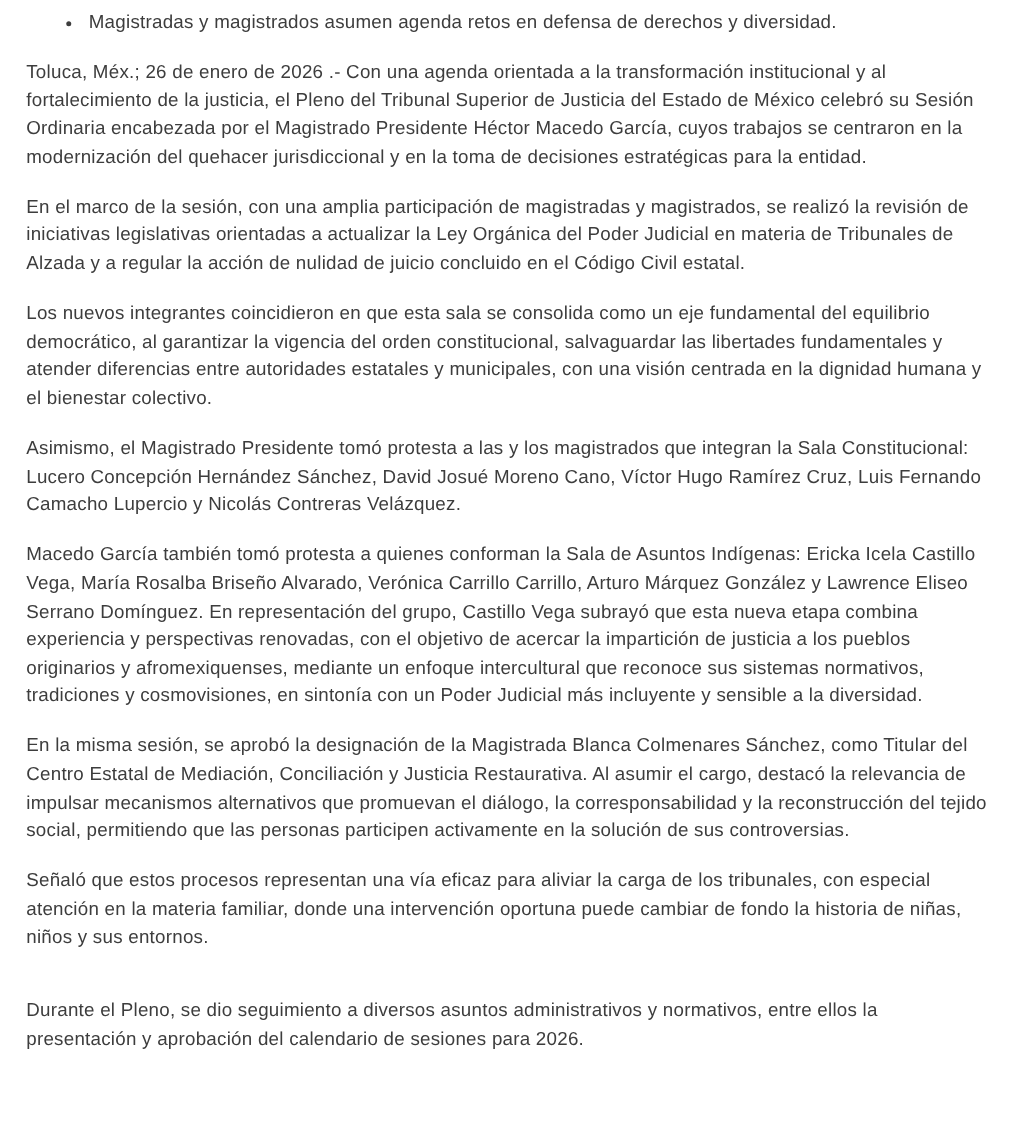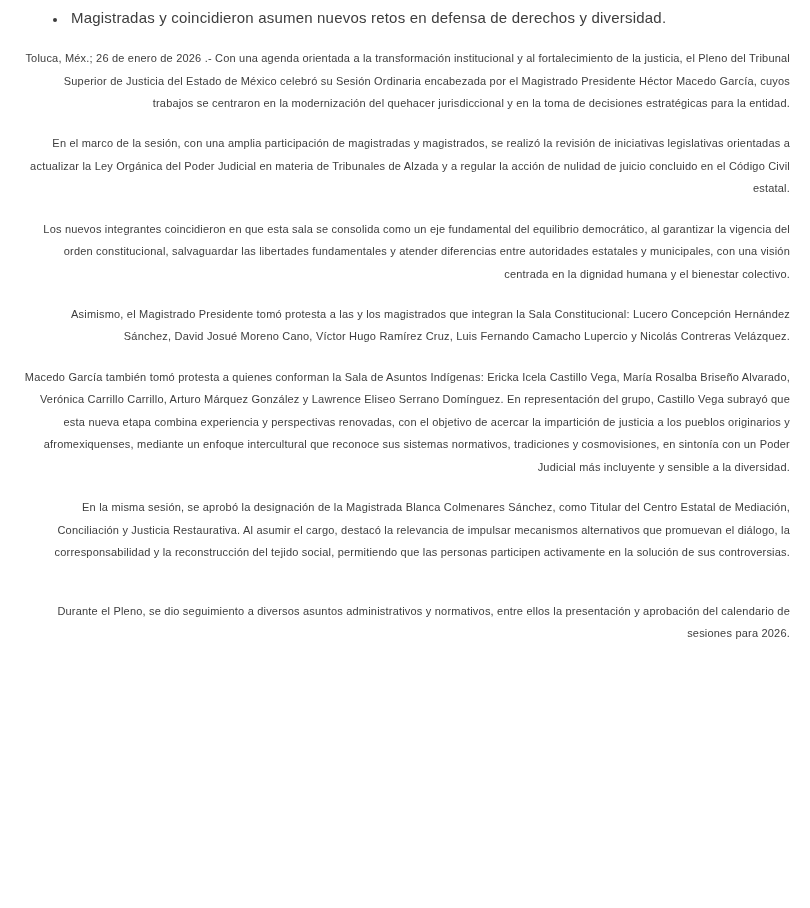--- a/index.html
+++ b/index.html
@@ -27,47 +27,48 @@
     font-size: 15px;
     line-height: 22.5px;
     letter-spacing: 0.2px;
     padding-left: 4px;
   }
   ul.highlights li::marker {
     font-size: 12px;
   }
   p.article-paragraph {
     margin: 17.5px 0;
-    font-size: 11px;
+    font-size: 15px;
     line-height: 22.6px;
     letter-spacing: 0.2px;
-    text-align: right;
+    text-align: left;
   }
   p.article-paragraph:last-child {
     margin-bottom: 0;
     margin-top: 36px;
   }
 </style>
 </head>
 <body>
 
 <main class="article-body">
 
   <ul class="highlights">
-    <li>Magistradas y coincidieron asumen nuevos retos en defensa de derechos y diversidad.</li>
+    <li>Magistradas y magistrados asumen agenda retos en defensa de derechos y diversidad.</li>
   </ul>
 
   <p class="article-paragraph">Toluca, Méx.; 26 de enero de 2026 .- Con una agenda orientada a la transformación institucional y al fortalecimiento de la justicia, el Pleno del Tribunal Superior de Justicia del Estado de México celebró su Sesión Ordinaria encabezada por el Magistrado Presidente Héctor Macedo García, cuyos trabajos se centraron en la modernización del quehacer jurisdiccional y en la toma de decisiones estratégicas para la entidad.</p>
 
   <p class="article-paragraph">En el marco de la sesión, con una amplia participación de magistradas y magistrados, se realizó la revisión de iniciativas legislativas orientadas a actualizar la Ley Orgánica del Poder Judicial en materia de Tribunales de Alzada y a regular la acción de nulidad de juicio concluido en el Código Civil estatal.</p>
 
   <p class="article-paragraph">Los nuevos integrantes coincidieron en que esta sala se consolida como un eje fundamental del equilibrio democrático, al garantizar la vigencia del orden constitucional, salvaguardar las libertades fundamentales y atender diferencias entre autoridades estatales y municipales, con una visión centrada en la dignidad humana y el bienestar colectivo.</p>
 
   <p class="article-paragraph">Asimismo, el Magistrado Presidente tomó protesta a las y los magistrados que integran la Sala Constitucional: Lucero Concepción Hernández Sánchez, David Josué Moreno Cano, Víctor Hugo Ramírez Cruz, Luis Fernando Camacho Lupercio y Nicolás Contreras Velázquez.</p>
 
   <p class="article-paragraph">Macedo García también tomó protesta a quienes conforman la Sala de Asuntos Indígenas: Ericka Icela Castillo Vega, María Rosalba Briseño Alvarado, Verónica Carrillo Carrillo, Arturo Márquez González y Lawrence Eliseo Serrano Domínguez. En representación del grupo, Castillo Vega subrayó que esta nueva etapa combina experiencia y perspectivas renovadas, con el objetivo de acercar la impartición de justicia a los pueblos originarios y afromexiquenses, mediante un enfoque intercultural que reconoce sus sistemas normativos, tradiciones y cosmovisiones, en sintonía con un Poder Judicial más incluyente y sensible a la diversidad.</p>
 
   <p class="article-paragraph">En la misma sesión, se aprobó la designación de la Magistrada Blanca Colmenares Sánchez, como Titular del Centro Estatal de Mediación, Conciliación y Justicia Restaurativa. Al asumir el cargo, destacó la relevancia de impulsar mecanismos alternativos que promuevan el diálogo, la corresponsabilidad y la reconstrucción del tejido social, permitiendo que las personas participen activamente en la solución de sus controversias.</p>
 
+  <p class="article-paragraph">Señaló que estos procesos representan una vía eficaz para aliviar la carga de los tribunales, con especial atención en la materia familiar, donde una intervención oportuna puede cambiar de fondo la historia de niñas, niños y sus entornos.</p>
 
   <p class="article-paragraph">Durante el Pleno, se dio seguimiento a diversos asuntos administrativos y normativos, entre ellos la presentación y aprobación del calendario de sesiones para 2026.</p>
 
 </main>
 
 </body></html>

